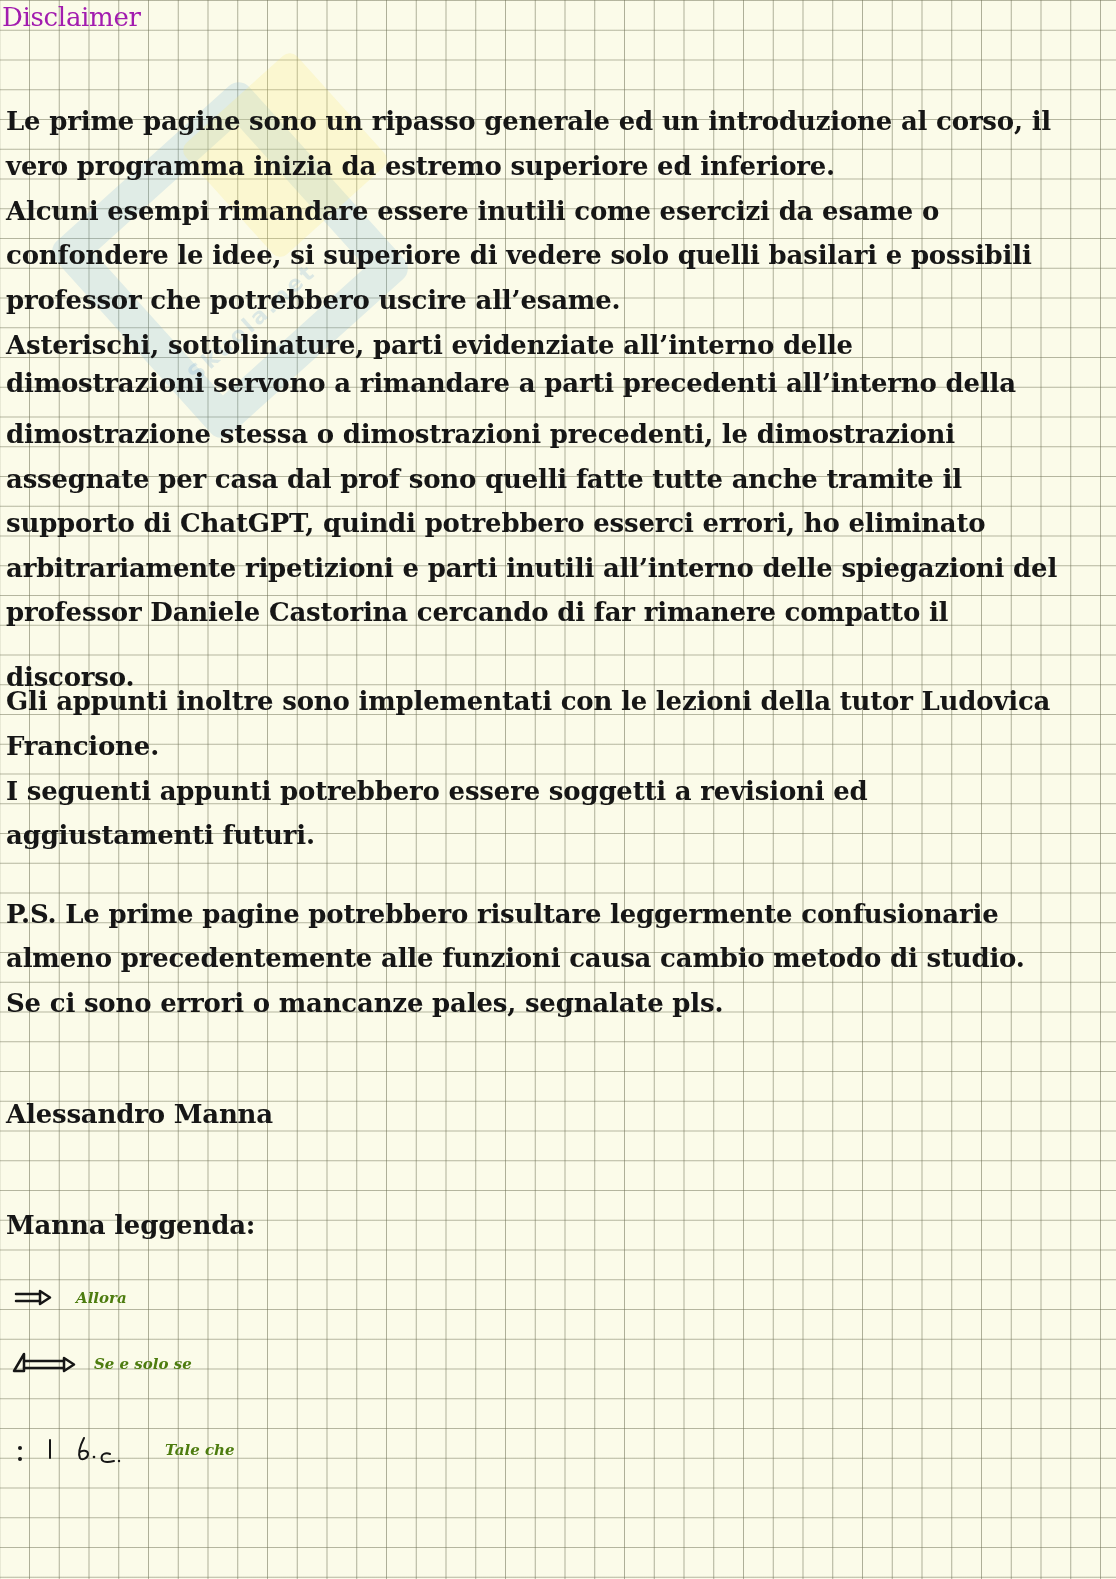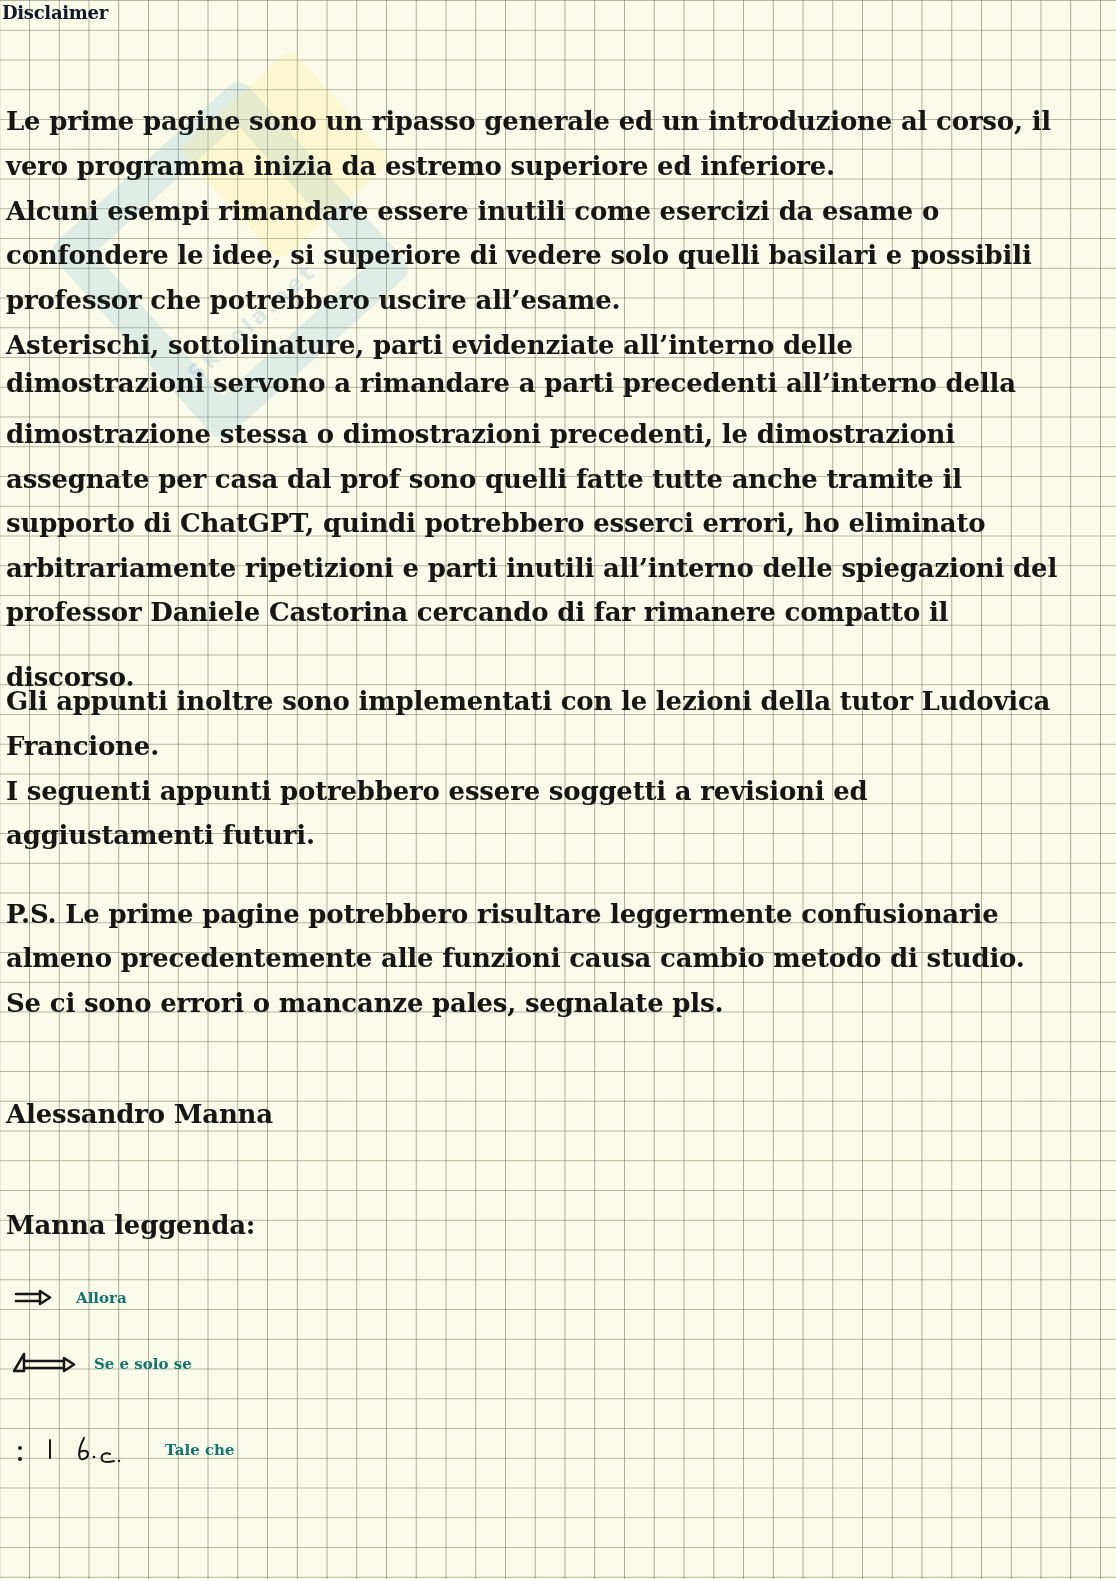--- a/index.html
+++ b/index.html
@@ -57,23 +57,23 @@
     font-family: "DejaVu Sans", sans-serif;
     font-size: 22px;
     font-weight: bold;
     white-space: nowrap;
     letter-spacing: 3px;
   }
   .title {
     position: absolute;
     left: 2px;
     top: 2px;
-    font-size: 18px;
-    font-weight: bold;
-    color: #0f172a;
+    font-size: 26px;
+    font-weight: normal;
+    color: #a21caf;
     letter-spacing: -0.3px;
   }
   .line {
     position: absolute;
     left: 6px;
     font-size: 26px;
     font-weight: bold;
     color: #161616;
     white-space: nowrap;
     letter-spacing: -0.2px;
@@ -81,22 +81,23 @@
   }
   .legend-row {
     position: absolute;
     left: 10px;
     display: flex;
     align-items: center;
   }
   .legend-label {
     font-size: 15px;
     font-weight: bold;
-    color: #0f766e;
+    color: #4d7c0f;
     white-space: nowrap;
+    font-style: italic;
   }
   .icon svg { display: block; }
 </style>
 </head>
 <body>
 
 <div class="watermark">
   <div class="wm-blue"></div>
   <div class="wm-yellow"></div>
   <div class="wm-text">Skuola.net</div>

